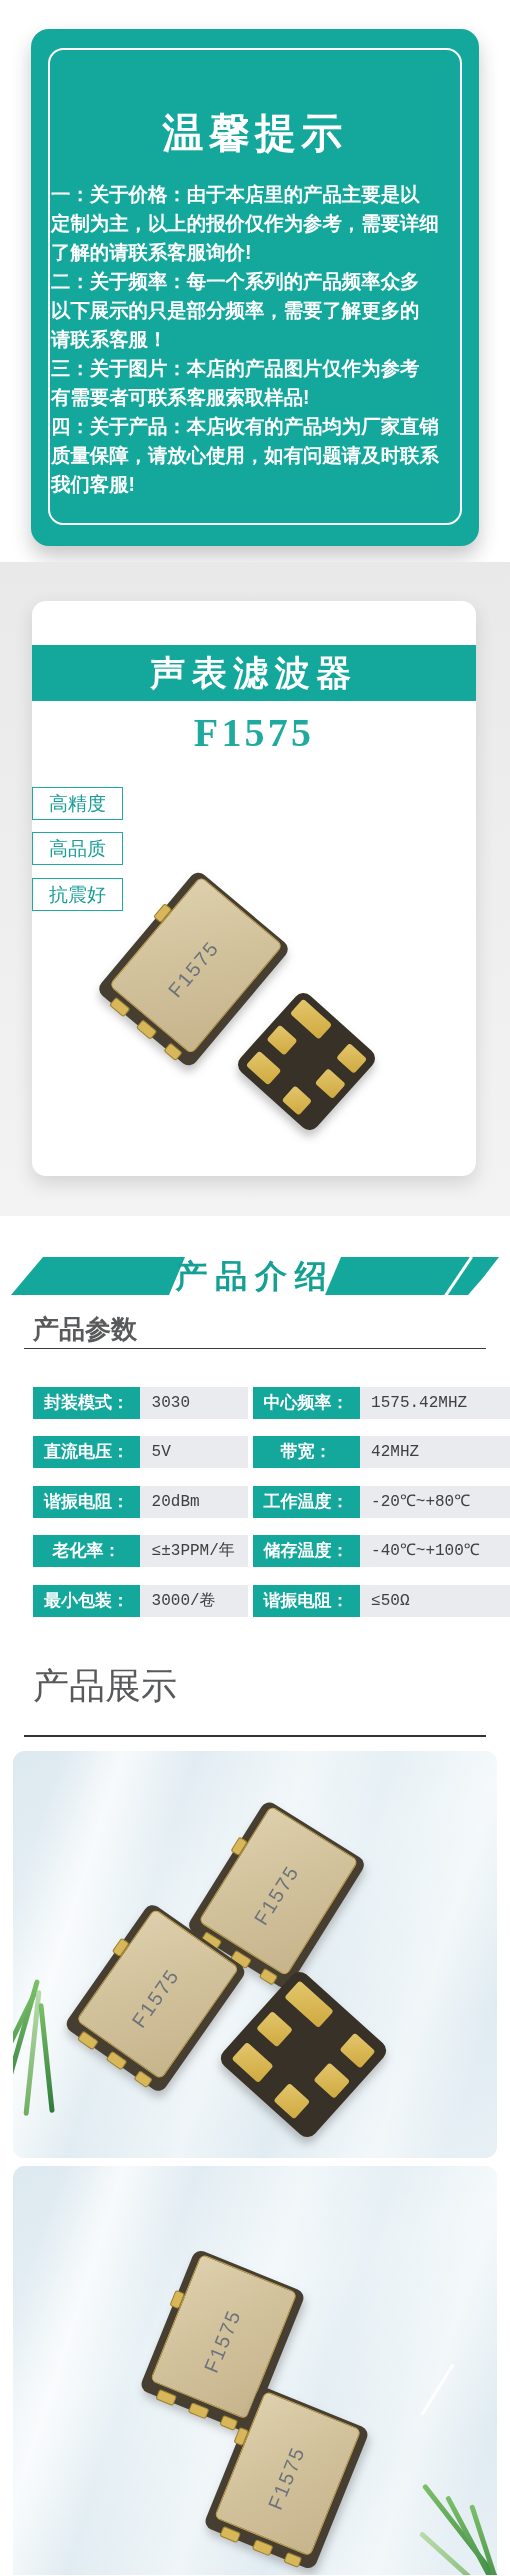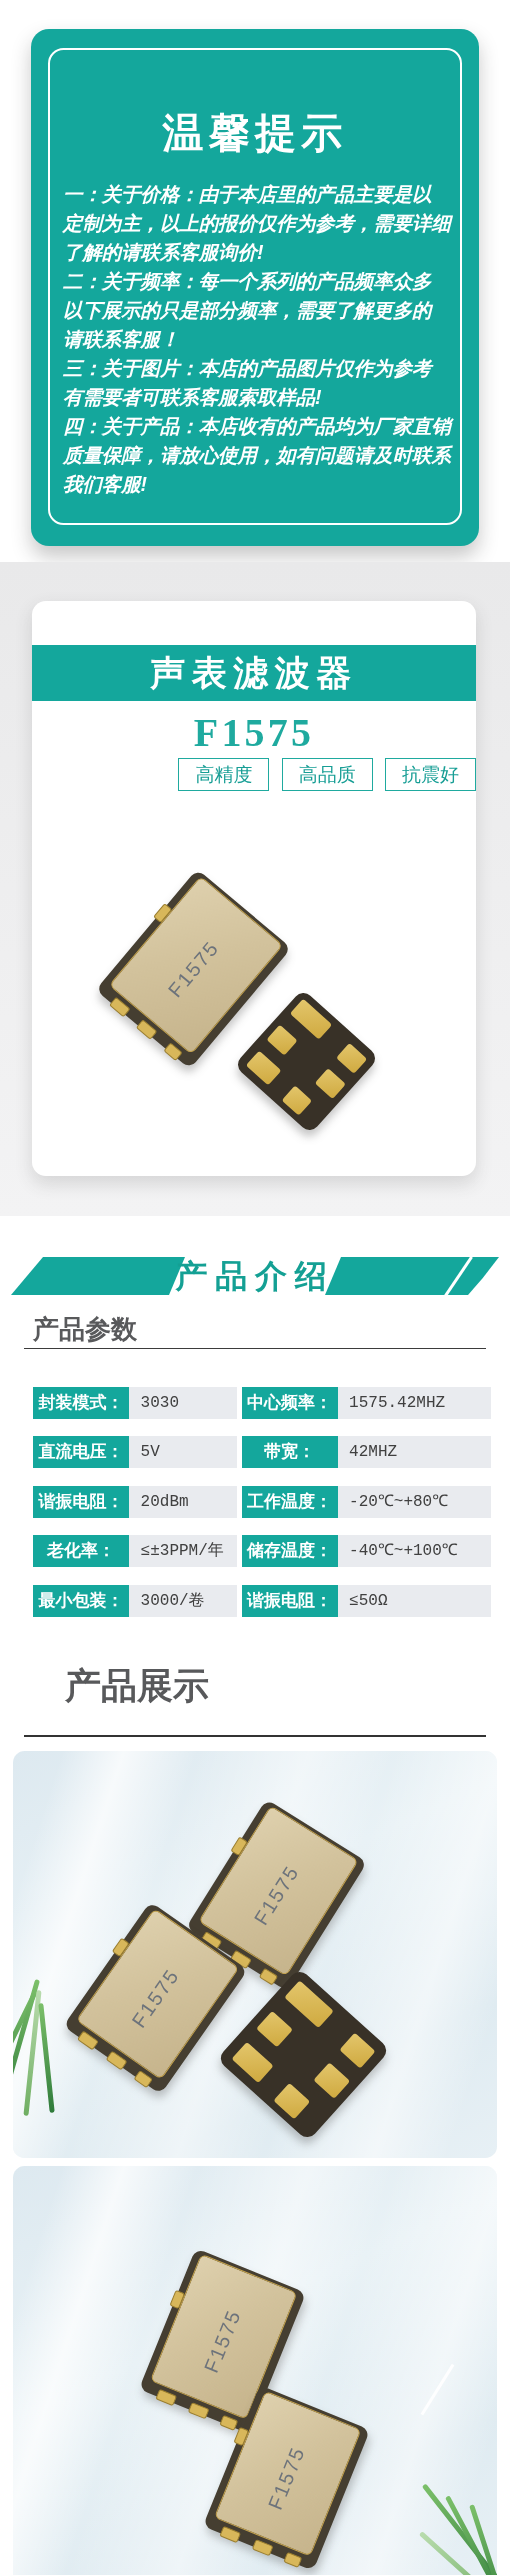--- a/index.html
+++ b/index.html
@@ -8,38 +8,38 @@
 
   
   .sec1{position:relative;width:510px;height:562px;background:#fff;}
   .tips-card{position:absolute;left:31px;top:29px;width:448px;height:517px;
              background:#14A79C;border-radius:18px;
              box-shadow:0 10.3px 19.4px rgba(40,40,40,.25);}
   .tips-inner{position:absolute;left:17.4px;right:17.4px;top:19px;bottom:21px;
               border:2.6px solid #fff;border-radius:15.5px;}
   .tips-title{position:absolute;left:0;right:0;top:77px;text-align:center;
               color:#fff;font-size:41px;font-weight:700;letter-spacing:5.2px;}
-  .tips-body{position:absolute;left:32px;top:151px;width:395px;font-style:italic;}
+  .tips-body{position:absolute;left:20px;top:151px;width:395px;}
   .tips-body p{margin:0;height:29px;line-height:29px;color:#fff;
                font-size:19.4px;font-weight:700;white-space:nowrap;}
 
   
   .sec2{position:relative;width:510px;height:654px;
         background:linear-gradient(180deg,#e9e9ea 0%,#efeff0 60%,#f3f3f4 100%);}
   .product-card{position:absolute;left:32px;top:39px;width:444px;height:575px;
                 background:#fff;border-radius:14px;
                 box-shadow:0 7.7px 17px rgba(60,60,60,.16);overflow:hidden;}
   .product-banner{position:absolute;left:0;right:0;top:44px;height:56px;background:#14A79C;
                   color:#fff;font-size:35px;font-weight:700;letter-spacing:6.5px;
                   text-align:center;line-height:56px;}
   .product-model{position:absolute;left:0;right:0;top:108px;text-align:center;
                  font-family:"Liberation Serif","DejaVu Serif",serif;
                  font-size:40px;font-weight:700;letter-spacing:3.2px;color:#1FAA9F;}
-  .badges{position:absolute;left:0;right:0;top:157px;display:flex;
-          justify-content:flex-end;gap:12.3px;}
+  .badges{position:absolute;left:0;right:0;top:186px;display:flex;
+          justify-content:center;gap:12.3px;flex-direction:column;}
   .badge{width:89px;height:31px;border:1.3px solid #1FAA9F;color:#179E95;
          font-size:19px;text-align:center;line-height:31px;background:#fff;}
 
   
   .chip{position:absolute;}
   .chip-base{position:absolute;left:0;top:0;right:0;bottom:0;background:#453e31;
              border-radius:9px;box-shadow:3.9px 5.2px 9px rgba(90,90,90,.35);}
   .chip-pin{position:absolute;background:#d8b75a;border:0.6px solid #9a7e2f;border-radius:2.6px;}
   .pin-b1{left:16%;bottom:-3.2px;width:17px;height:9px;}
   .pin-b2{left:45%;bottom:-3.2px;width:17px;height:9px;}
@@ -67,28 +67,28 @@
   .ribbon-right{position:absolute;left:325px;top:41px;width:174px;height:38px;background:#14A79C;
                 clip-path:polygon(16px 0,174px 0,158px 20.7px,143px 38px,0 38px);}
   .ribbon-slash{position:absolute;left:132px;top:-4.5px;width:3.2px;height:47px;background:#fff;
                 transform:rotate(34deg);}
   .ribbon-title{position:absolute;left:0;right:0;top:41px;height:38px;text-align:center;
                 line-height:38px;color:#14A094;font-size:32px;font-weight:700;letter-spacing:7.7px;}
   .h-params{position:absolute;left:33px;top:96px;font-size:26px;font-weight:700;color:#58595b;}
   .hr1{position:absolute;left:24px;top:132px;width:462px;height:1.3px;background:#3b3b3b;}
   .params-table{position:absolute;left:33px;top:171px;}
   .prow{display:flex;height:32px;margin-bottom:17.4px;}
-  .pl{width:96px;background:#14A79C;color:#fff;font-size:17px;font-weight:700;
+  .pl{width:107px;background:#14A79C;color:#fff;font-size:17px;font-weight:700;
       text-align:center;line-height:32px;white-space:nowrap;}
   .pv{background:#e9ebef;color:#404040;font-size:16px;line-height:32px;
       font-family:"Liberation Mono","DejaVu Sans Mono",monospace;
       padding-left:11.6px;box-sizing:border-box;white-space:nowrap;}
   .pv1{width:108px;margin-right:4.5px;}
   .pv2{width:153px;}
-  .h-display{position:absolute;left:33px;top:446px;font-size:36px;font-weight:700;color:#58595b;margin-left:32px;}
+  .h-display{position:absolute;left:33px;top:446px;font-size:36px;font-weight:400;color:#58595b;}
   .hr2{position:absolute;left:24px;top:519px;width:462px;height:1.9px;background:#333;}
 
   
   .sec4{position:relative;width:510px;height:825px;background:#fff;}
   .shot{position:absolute;left:13px;width:484px;overflow:hidden;
         background:linear-gradient(155deg,#dde9f0 0%,#e9f2f6 40%,#dfebf1 75%,#e7f0f5 100%);}
   .shot::before{content:"";position:absolute;left:0;top:0;right:0;bottom:0;
         background:
           linear-gradient(108deg,rgba(255,255,255,0) 8%,rgba(255,255,255,.75) 18%,rgba(255,255,255,0) 30%,rgba(255,255,255,.5) 48%,rgba(255,255,255,0) 62%,rgba(255,255,255,.55) 80%,rgba(255,255,255,0) 92%);}
   .shot1{top:0;height:407px;border-radius:11.6px;}

